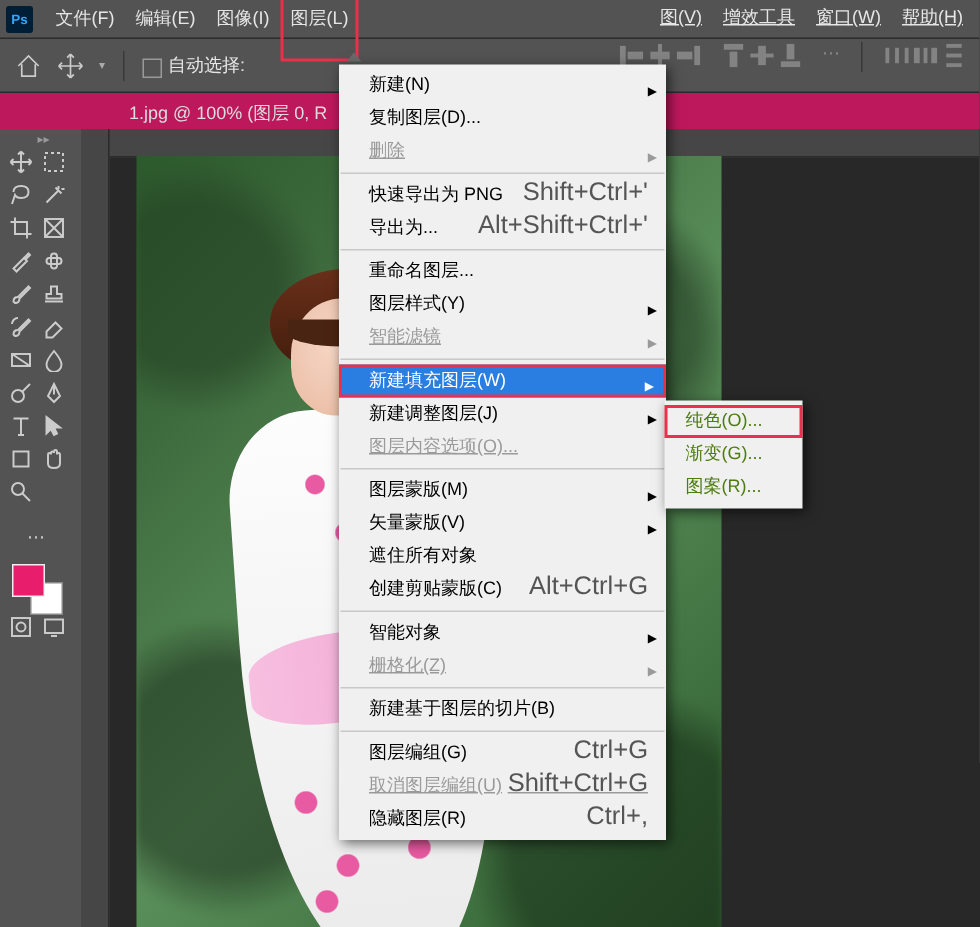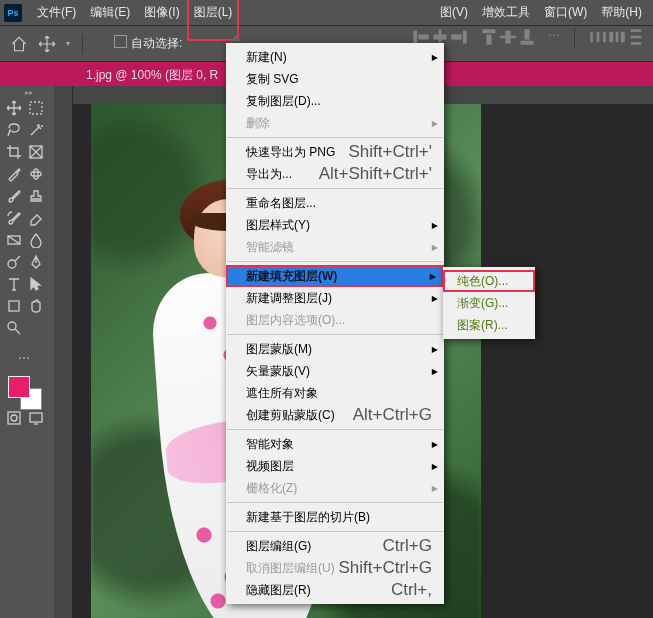--- a/index.html
+++ b/index.html
@@ -117,25 +117,25 @@
       radial-gradient(circle at 10% 15%, rgba(30,55,30,.45) 0 55px, transparent 85px);
     filter: blur(2px);
   }
   .dropdown {
     position: absolute; top: 25px; left: 226px; width: 218px;
     background: #f0f0f0; color: #000;
     box-shadow: 2px 2px 8px rgba(0,0,0,.6);
     font-size: 12px; padding: 3px 0;
   }
   .m-row {
-    display: flex; align-items: center; justify-content: space-between;
+    display: flex; align-items: flex-end; justify-content: space-between;
     padding: 3px 12px 3px 20px; height: 16px; position: relative;
   }
-  .m-row.hover { background: #2a7de1; color: #0f172a; font-weight: bold; }
-  .m-row.disabled { color: #9a9a9a; }
+  .m-row.hover { background: #2a7de1; color: #ffffff; }
+  .m-row.disabled { color: #9a9a9a; text-decoration: underline; }
   .m-sub::after {
     content: "▶"; font-size: 8px; position: absolute; right: 6px;
   }
   .m-sep { height: 1px; background: #c8c8c8; margin: 3px 1px; }
   .sc { color: #555; font-size: 17px; }
   .hl-row {
     border: 2px solid #e8314d; padding: 1px 10px 1px 18px; margin: 0;
   }
   .submenu {
     position: absolute; left: 443px; top: 267px; width: 92px;
@@ -155,42 +155,42 @@
 </style>
 </head>
 <body>
 
 <div class="menubar">
   <div class="ps-logo">Ps</div>
   <div class="menu-item">文件(F)</div>
   <div class="menu-item">编辑(E)</div>
   <div class="menu-item">图像(I)</div>
   <div class="menu-item highlighted">图层(L)</div>
-  <div style="position:absolute; right:4px; top:0; height:25px; display:flex; align-items:center;">
+  <div style="position:absolute; right:4px; top:0; height:25px; display:flex; text-decoration:underline;">
     <div class="menu-item">图(V)</div>
     <div class="menu-item">增效工具</div>
     <div class="menu-item">窗口(W)</div>
     <div class="menu-item">帮助(H)</div>
   </div>
 </div>
 
 <div class="opt-bar">
   <div class="icon-btn">
     <svg viewBox="0 0 16 16">
         <path d="M2 8 L8 2 L14 8 M4 7 V14 H12 V7" stroke="#ccc" fill="none"></path>
       </svg>
   </div>
   <div class="icon-btn">
     <svg viewBox="0 0 16 16">
       <path d="M8 1 L8 15 M1 8 L15 8 M8 1 L6 3 M8 1 L10 3 M8 15 L6 13 M8 15 L10 13 M1 8 L3 6 M1 8 L3 10 M15 8 L13 6 M15 8 L13 10" stroke="#ccc" fill="none"></path>
     </svg>
   </div>
   <span style="font-size:8px;color:#aaa;">▾</span>
   <div class="divider"></div>
-  <label style="display:flex;align-items:flex-start;margin-left:19px;">
+  <label style="display:flex;align-items:flex-end;">
     <span class="checkbox"></span>
     <span>自动选择:</span>
   </label>
   <div style="position:absolute; right:8px; top:28px; display:flex; gap:12px;">
     <div class="align-group">
       <div class="align-btn">
           <svg viewBox="0 0 14 14">
             <rect x="1" y="2" width="3" height="10" fill="#ccc"></rect>
             <rect x="5" y="5" width="8" height="4" fill="#ccc"></rect>
           </svg>
@@ -414,23 +414,20 @@
     </div>
   </div>
 </div>
 
 <div class="collapse"></div>
 <div class="dropdown" id="dd" style="top:43px;">
     <div class="m-row m-sub">
       <span>新建(N)</span>
     </div>
     <div class="m-row">
-      <span>复制 SVG</span>
-    </div>
-    <div class="m-row">
       <span>复制图层(D)...</span>
     </div>
     <div class="m-row m-sub disabled">
       <span>删除</span>
     </div>
     <div class="m-sep"></div>
     <div class="m-row">
       <span>快速导出为 PNG</span>
       <span class="sc">Shift+Ctrl+'</span>
     </div>
@@ -468,23 +465,20 @@
     <div class="m-row">
       <span>遮住所有对象</span>
     </div>
     <div class="m-row">
       <span>创建剪贴蒙版(C)</span>
       <span class="sc">Alt+Ctrl+G</span>
     </div>
     <div class="m-sep"></div>
     <div class="m-row m-sub">
       <span>智能对象</span>
-    </div>
-    <div class="m-row m-sub">
-      <span>视频图层</span>
     </div>
     <div class="m-row m-sub disabled">
       <span>栅格化(Z)</span>
     </div>
     <div class="m-sep"></div>
     <div class="m-row">
       <span>新建基于图层的切片(B)</span>
     </div>
     <div class="m-sep"></div>
     <div class="m-row">

